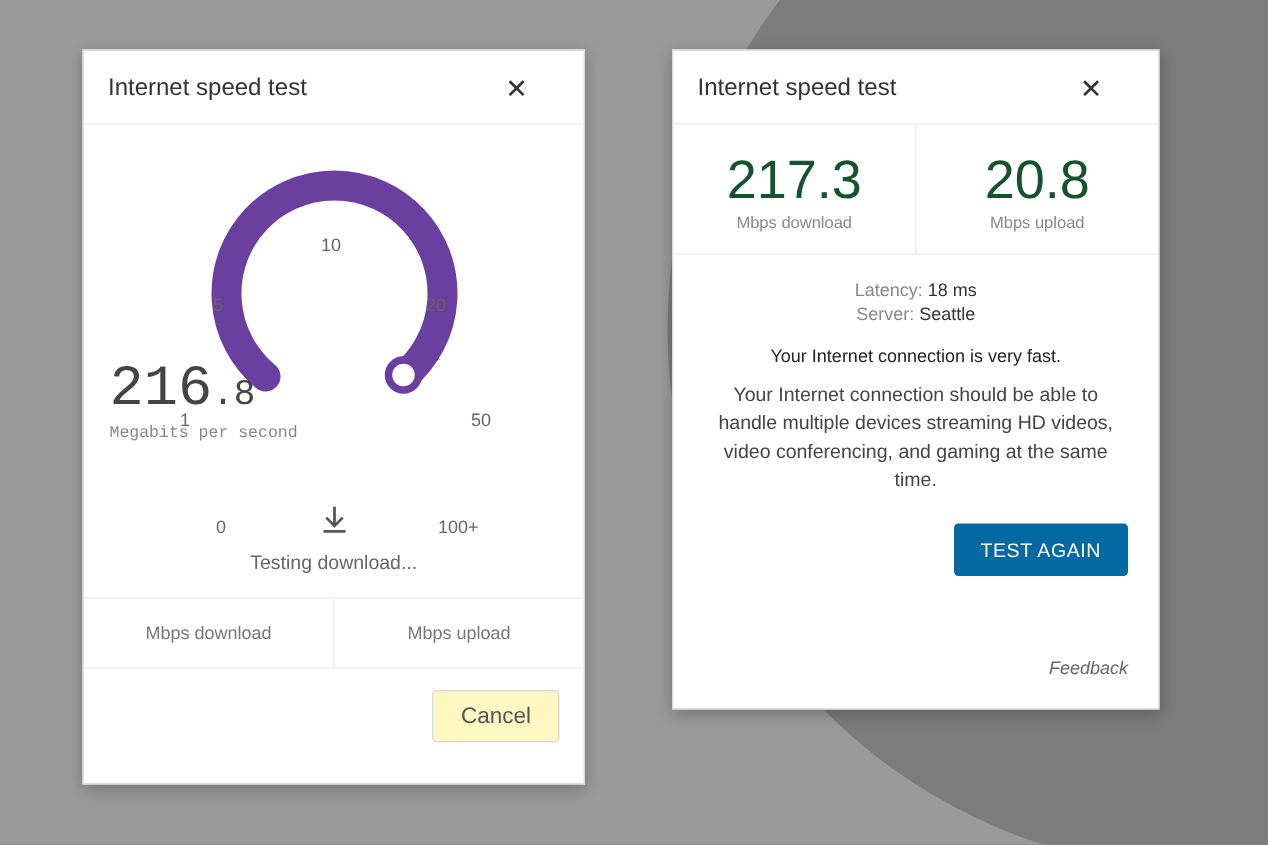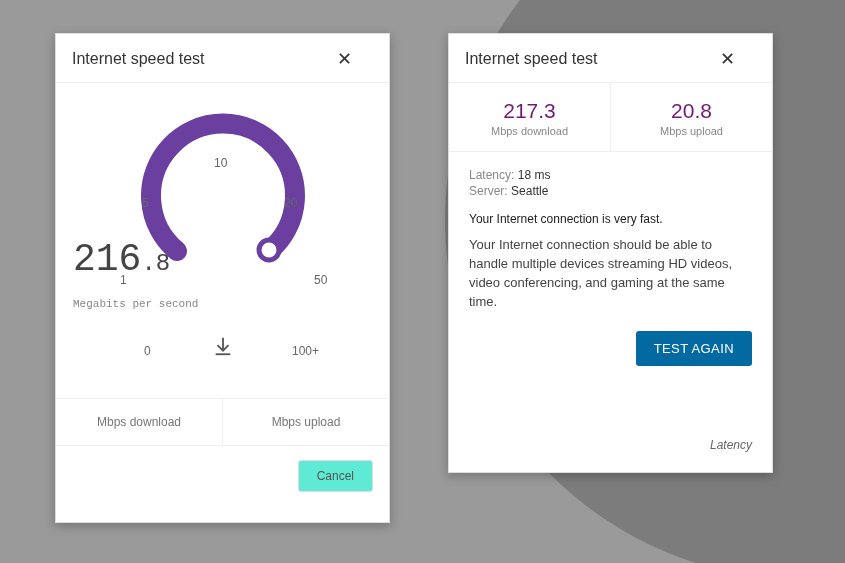--- a/index.html
+++ b/index.html
@@ -46,48 +46,48 @@
   .t50  { left: 258px; top: 190px; }
   .t100 { left: 236px; top: 261px; }
 
   .center-read {
     position: absolute; left: 17px; right: 0; top: 155px;
     text-align: left;
     font-family: Liberation Mono, monospace;
   }
   .speed-main { font-size: 38px; color: #444; display: inline-block; }
   .speed-dec  { font-size: 24px; color: #444; }
-  .unit-label { font-size: 11px; color: #888; margin-top: 17px; }
+  .unit-label { font-size: 11px; color: #888; margin-top: 2px; }
 
   .dl-icon { position: absolute; left: 50%; top: 252px; transform: translateX(-50%); color: #555; }
   .status  { position: absolute; left: 0; right: 0; top: 284px; text-align: center; font-size: 13px; color: #666; }
 
   .summary-row {
     display: flex; border-top: 1px solid #eee; border-bottom: 1px solid #eee;
     margin-top: 0;
   }
   .summary-cell {
     flex: 1; text-align: center; padding: 16px 6px;
     font-size: 12px; color: #777;
   }
   .summary-cell + .summary-cell { border-left: 1px solid #eee; }
   .button-row { display: flex; justify-content: flex-end; padding: 14px 16px; }
   .btn-cancel {
-    background: #5eead4; border: 1px solid #ddd; border-radius: 3px;
-    padding: 8px 18px; font-size: 12px; color: #555; cursor: pointer;
+    background: #fef9c3; border: 1px solid #ddd; border-radius: 3px;
+    padding: 8px 18px; font-size: 15px; color: #555; cursor: pointer;
   }
 
   
   .result-row { display: flex; border-bottom: 1px solid #eee; }
   .result-cell { flex: 1; text-align: center; padding: 16px 6px 14px 6px; }
   .result-cell + .result-cell { border-left: 1px solid #eee; }
-  .result-big { font-size: 21px; color: #701a75; }
+  .result-big { font-size: 36px; color: #14532d; }
   .result-lbl { font-size: 11px; color: #888; margin-top: 2px; }
 
-  .detail-block { padding: 16px 20px 0 20px; }
+  .detail-block { padding: 16px 20px 0 20px; text-align: center; }
   .detail-line { font-size: 12px; color: #555; margin-bottom: 2px; }
   .detail-key  { color: #888; }
   .detail-val  { color: #333; }
   .headline   { font-size: 12px; color: #222; margin: 14px 0 10px 0; }
   .body-text  { font-size: 13px; color: #444; line-height: 1.45; }
 
   .action-row { display: flex; justify-content: flex-end; gap: 14px; align-items: center; padding: 20px 20px 0 20px; }
   .btn-learn  { background: none; border: none; color: #777; font-size: 13px; letter-spacing: 0.4px; cursor: pointer; padding: 8px 4px; }
   .btn-test   { background: #0369a1; color: #fff; border: none; border-radius: 3px; font-size: 13px; letter-spacing: 0.4px; padding: 10px 18px; cursor: pointer; }
 
@@ -125,20 +125,21 @@
       <div class="unit-label">Megabits per second</div>
     </div>
 
     <div class="dl-icon">
       <svg width="22" height="22" viewBox="0 0 24 24" fill="none" stroke="#555" stroke-width="2">
         <line x1="12" y1="3" x2="12" y2="16"></line>
         <polyline points="6,11 12,17 18,11"></polyline>
         <line x1="4" y1="21" x2="20" y2="21"></line>
       </svg>
     </div>
+    <div class="status">Testing download...</div>
   </div>
 
   <div class="summary-row">
     <div class="summary-cell">
       <span>Mbps download</span>
     </div>
     <div class="summary-cell">
       <span>Mbps upload</span>
     </div>
   </div>
@@ -176,14 +177,14 @@
     </div>
 
     <div class="headline">Your Internet connection is very fast.</div>
     <div class="body-text">Your Internet connection should be able to handle multiple devices streaming HD videos, video conferencing, and gaming at the same time.</div>
   </div>
 
   <div class="action-row">
     <button class="btn-test">TEST AGAIN</button>
   </div>
 
-  <a class="feedback">Latency</a>
+  <a class="feedback">Feedback</a>
 </div>
 
 </body></html>

